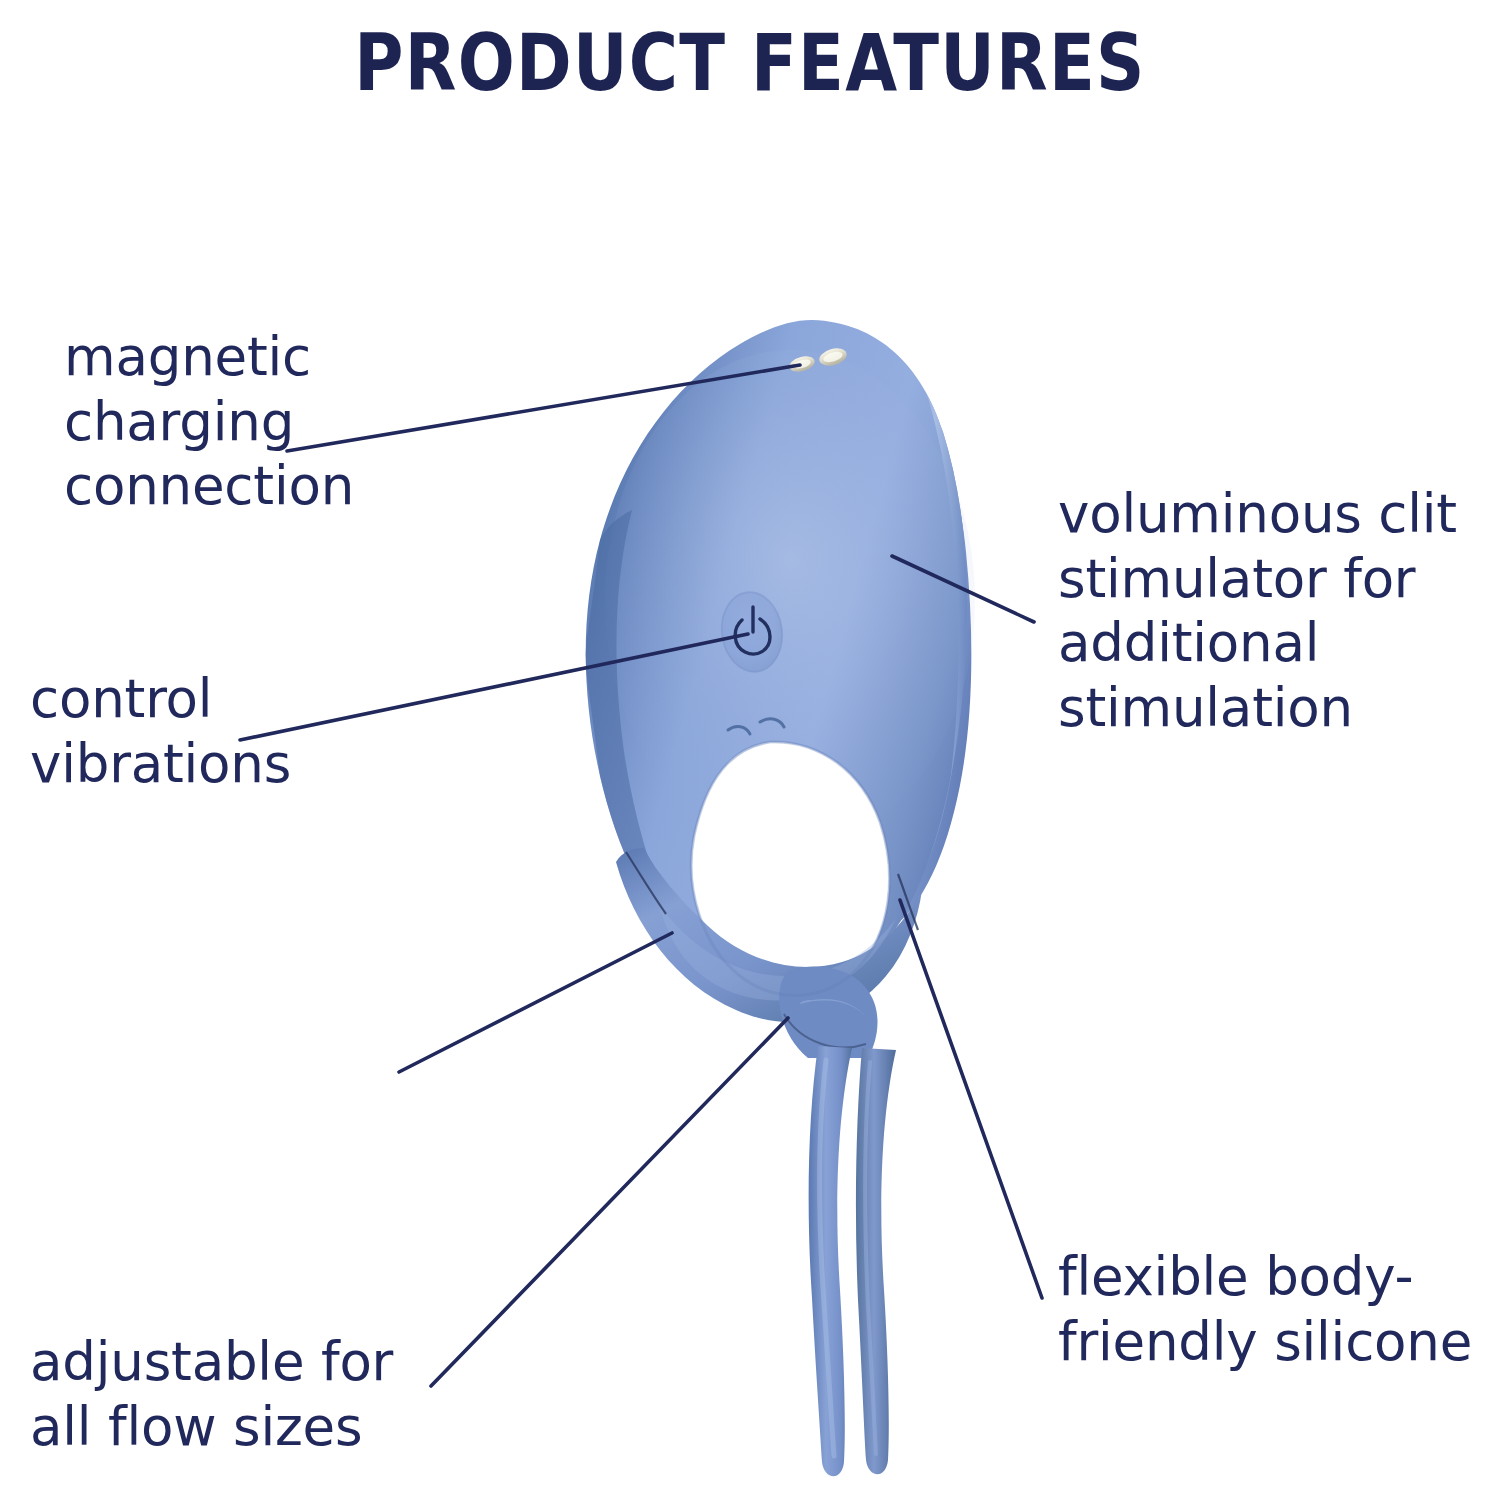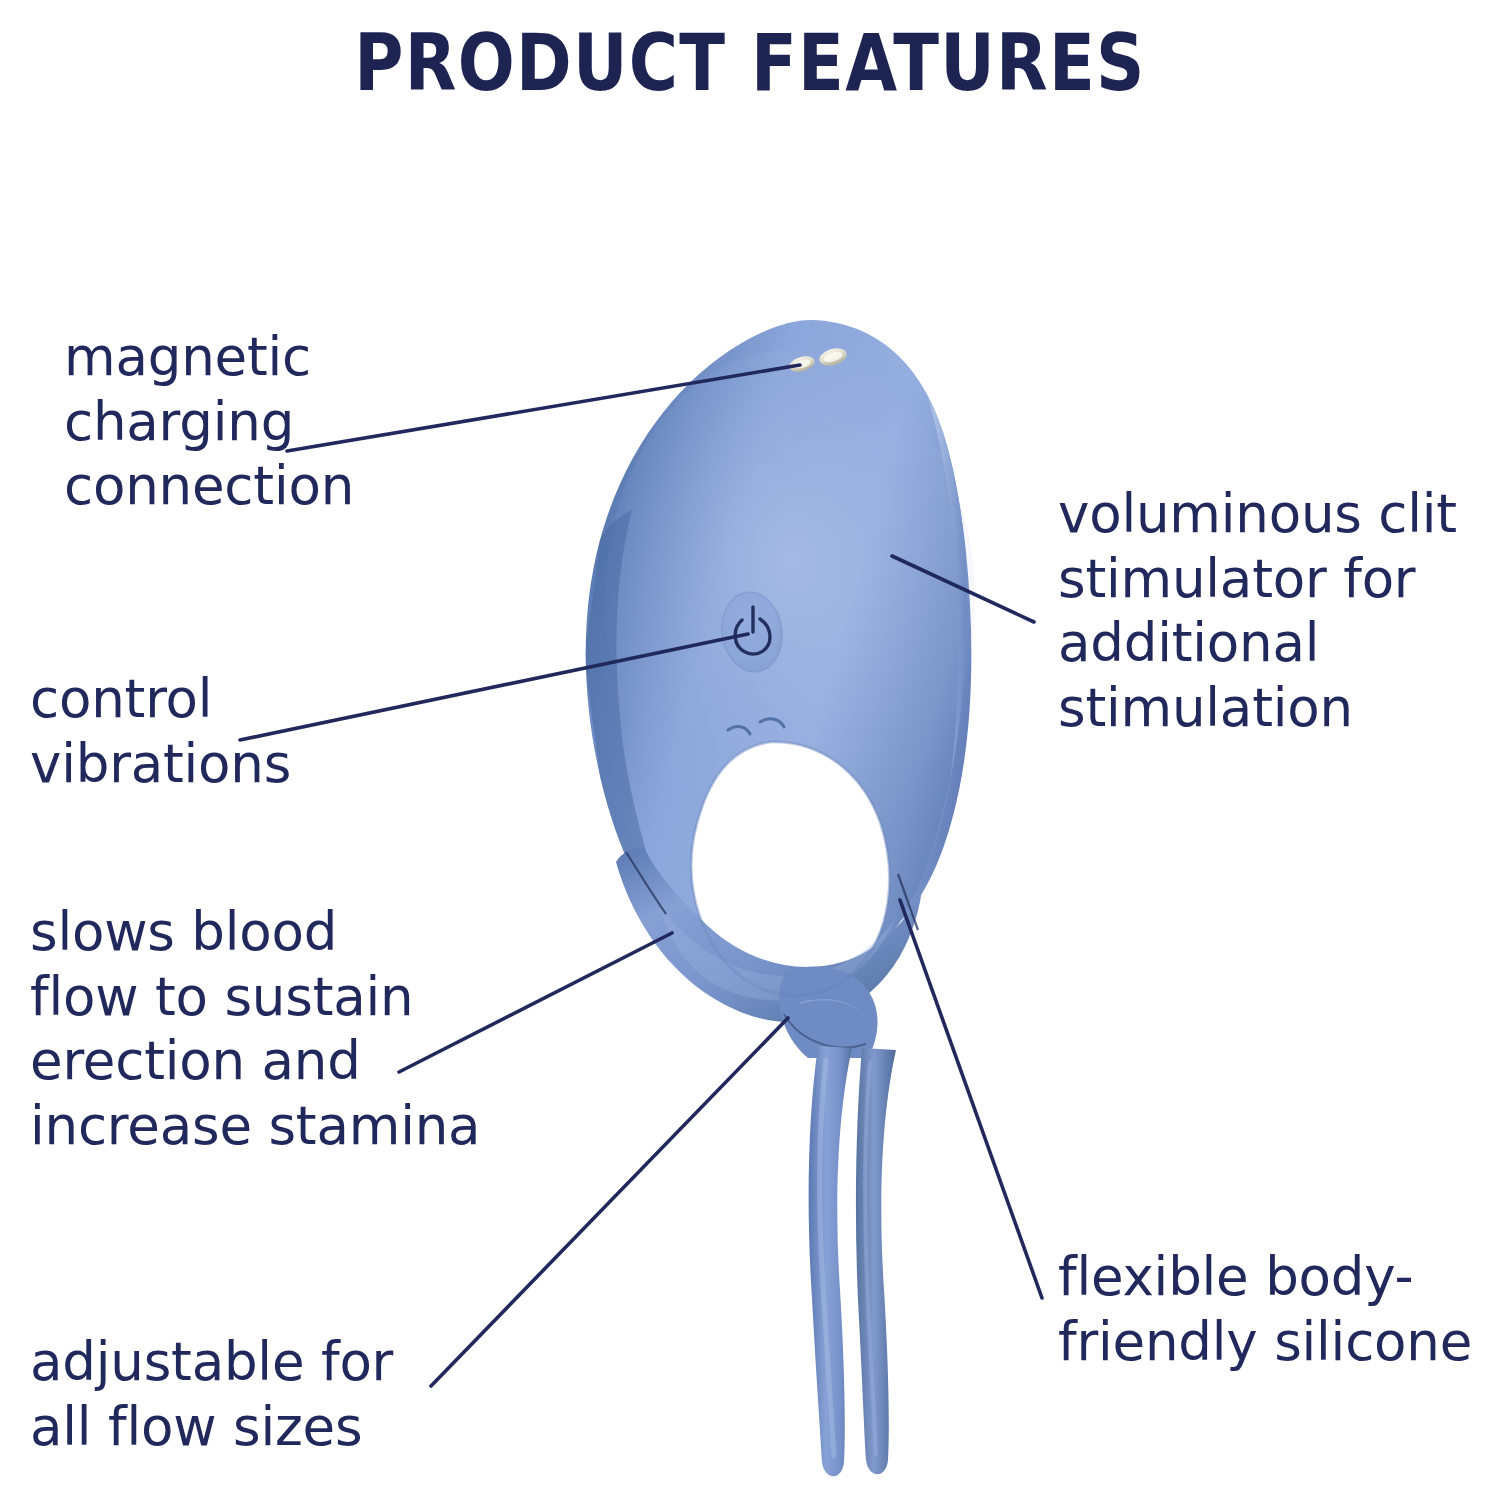--- a/index.html
+++ b/index.html
@@ -290,24 +290,20 @@
     </g>
   </svg>
 
   <div class="label" id="lbl-magnetic">magnetic
 charging
 connection</div>
 
   <div class="label" id="lbl-control">control
 vibrations</div>
 
-  <div class="label" id="lbl-slows">slows blood
-flow to sustain
-erection and
-increase stamina</div>
 
   <div class="label" id="lbl-adjustable">adjustable for
 all flow sizes</div>
 
   <div class="label right" id="lbl-flexible">flexible body-
 friendly silicone</div>
 
   <div class="label right" id="lbl-voluminous">voluminous clit
 stimulator for
 additional

